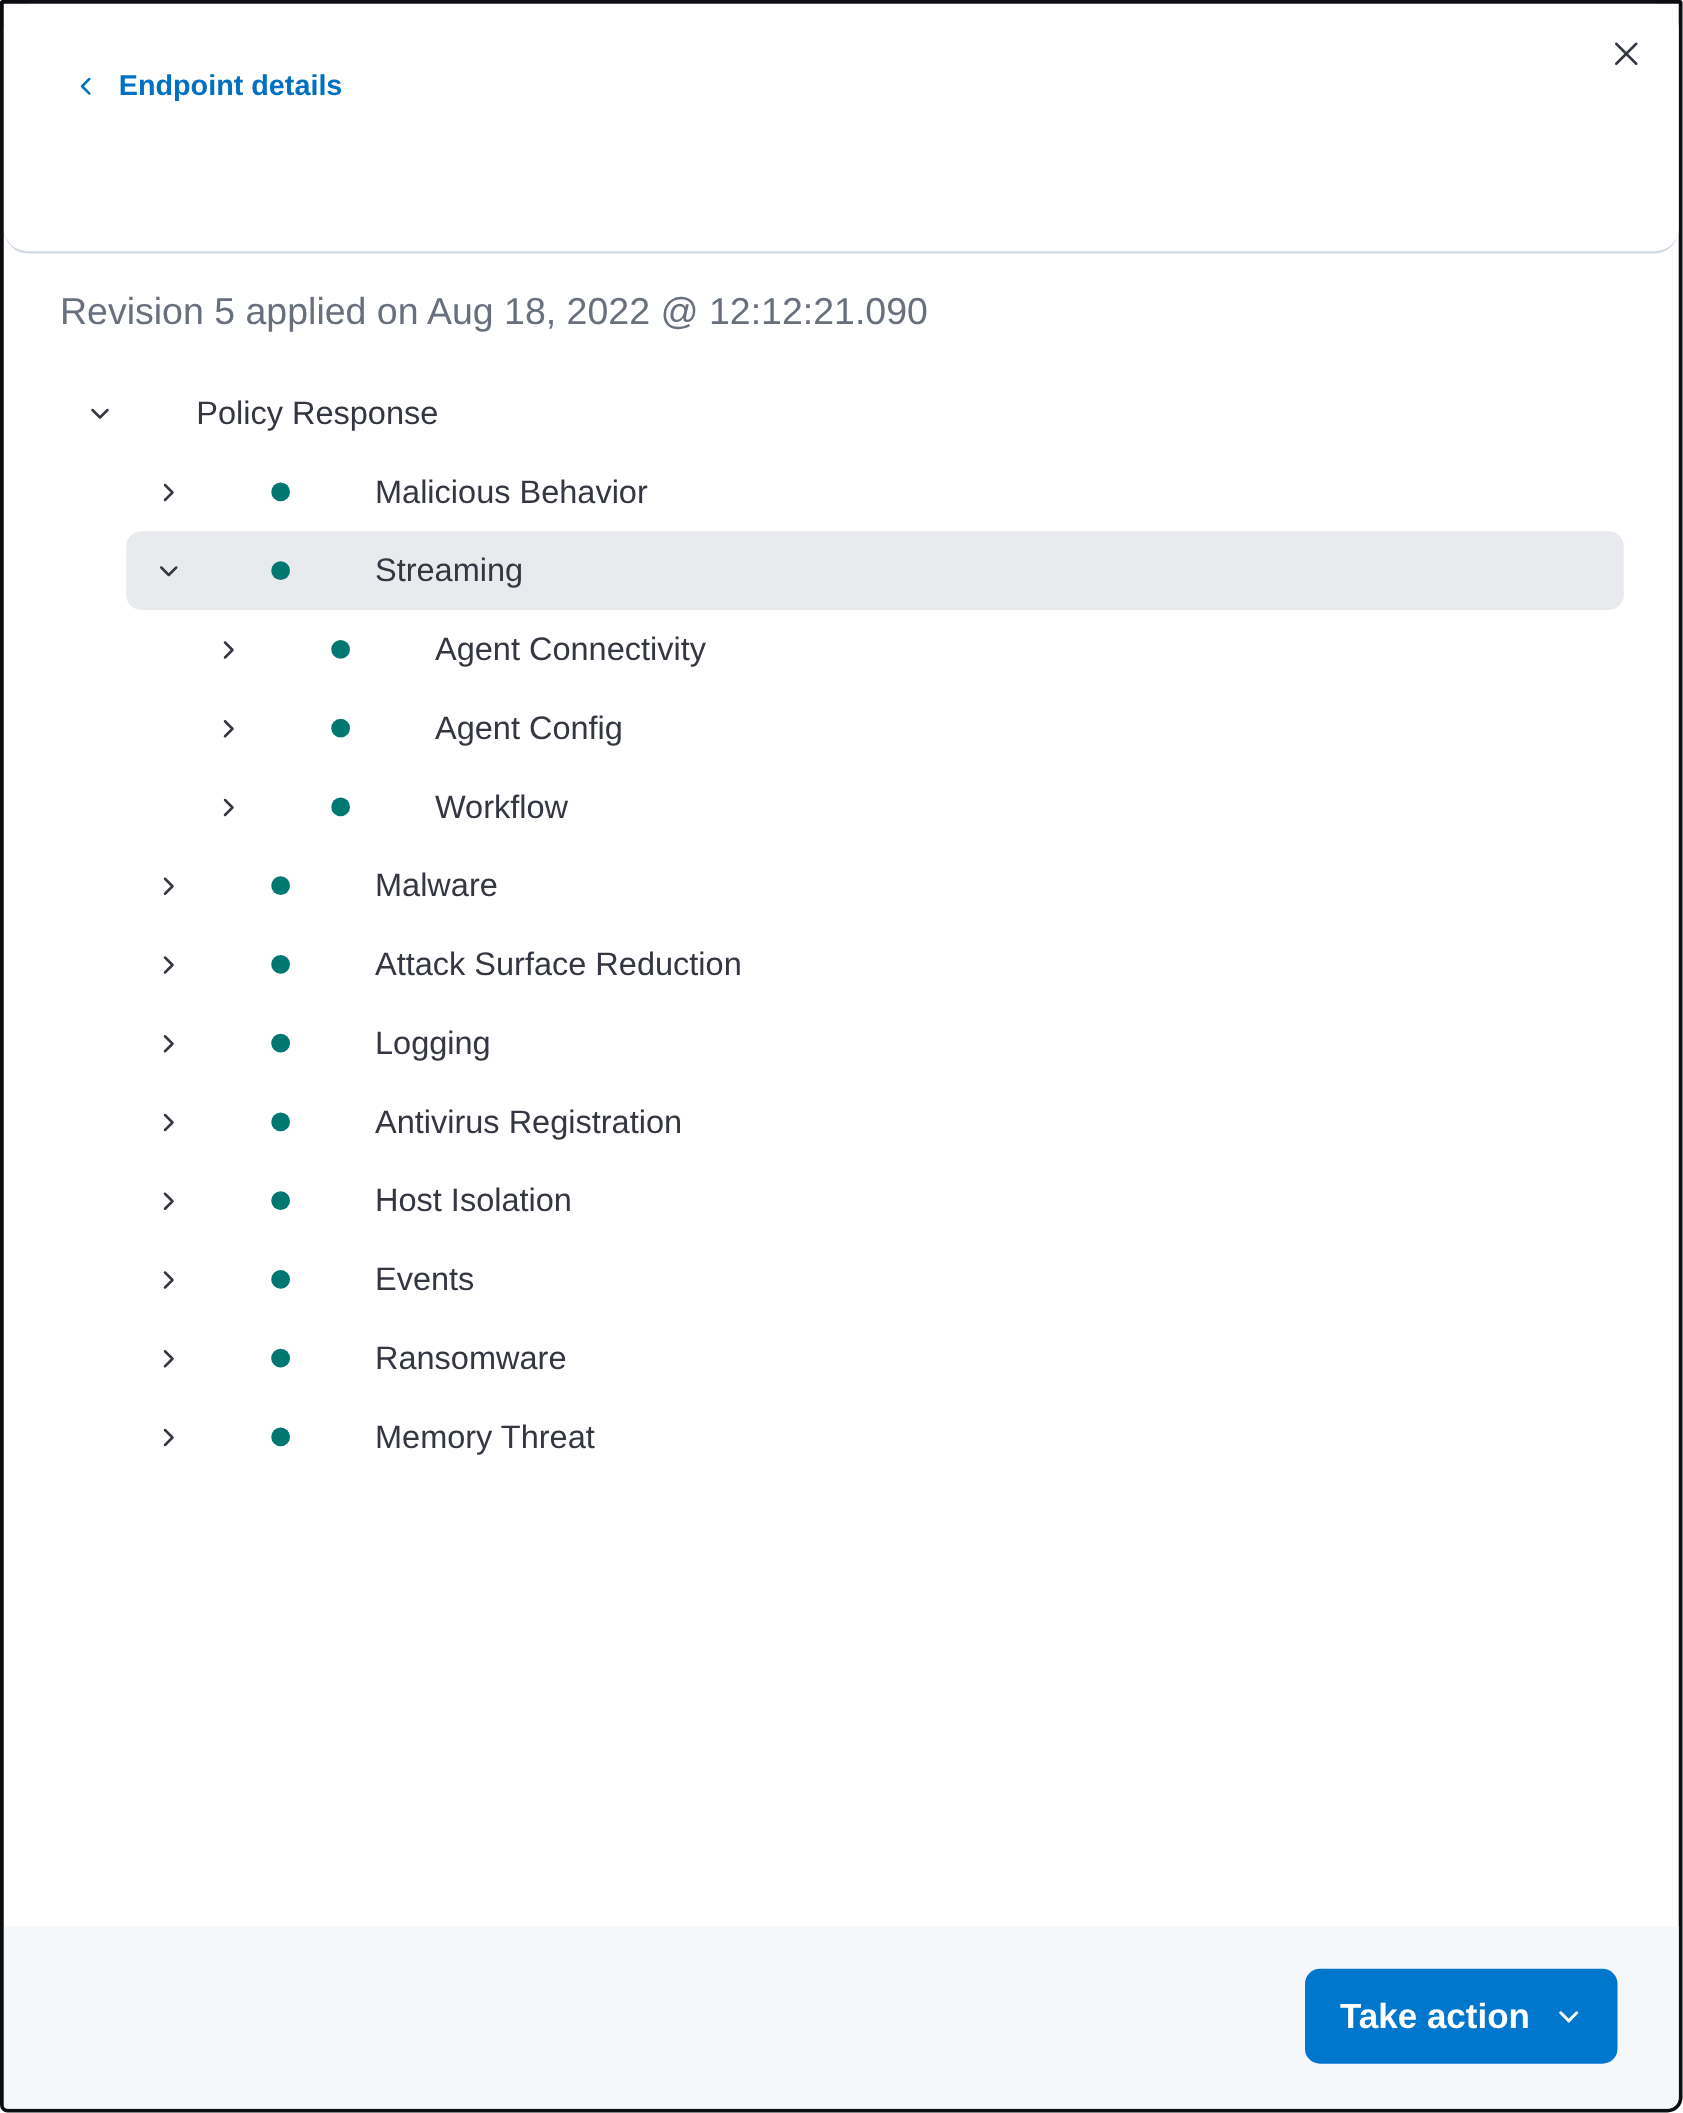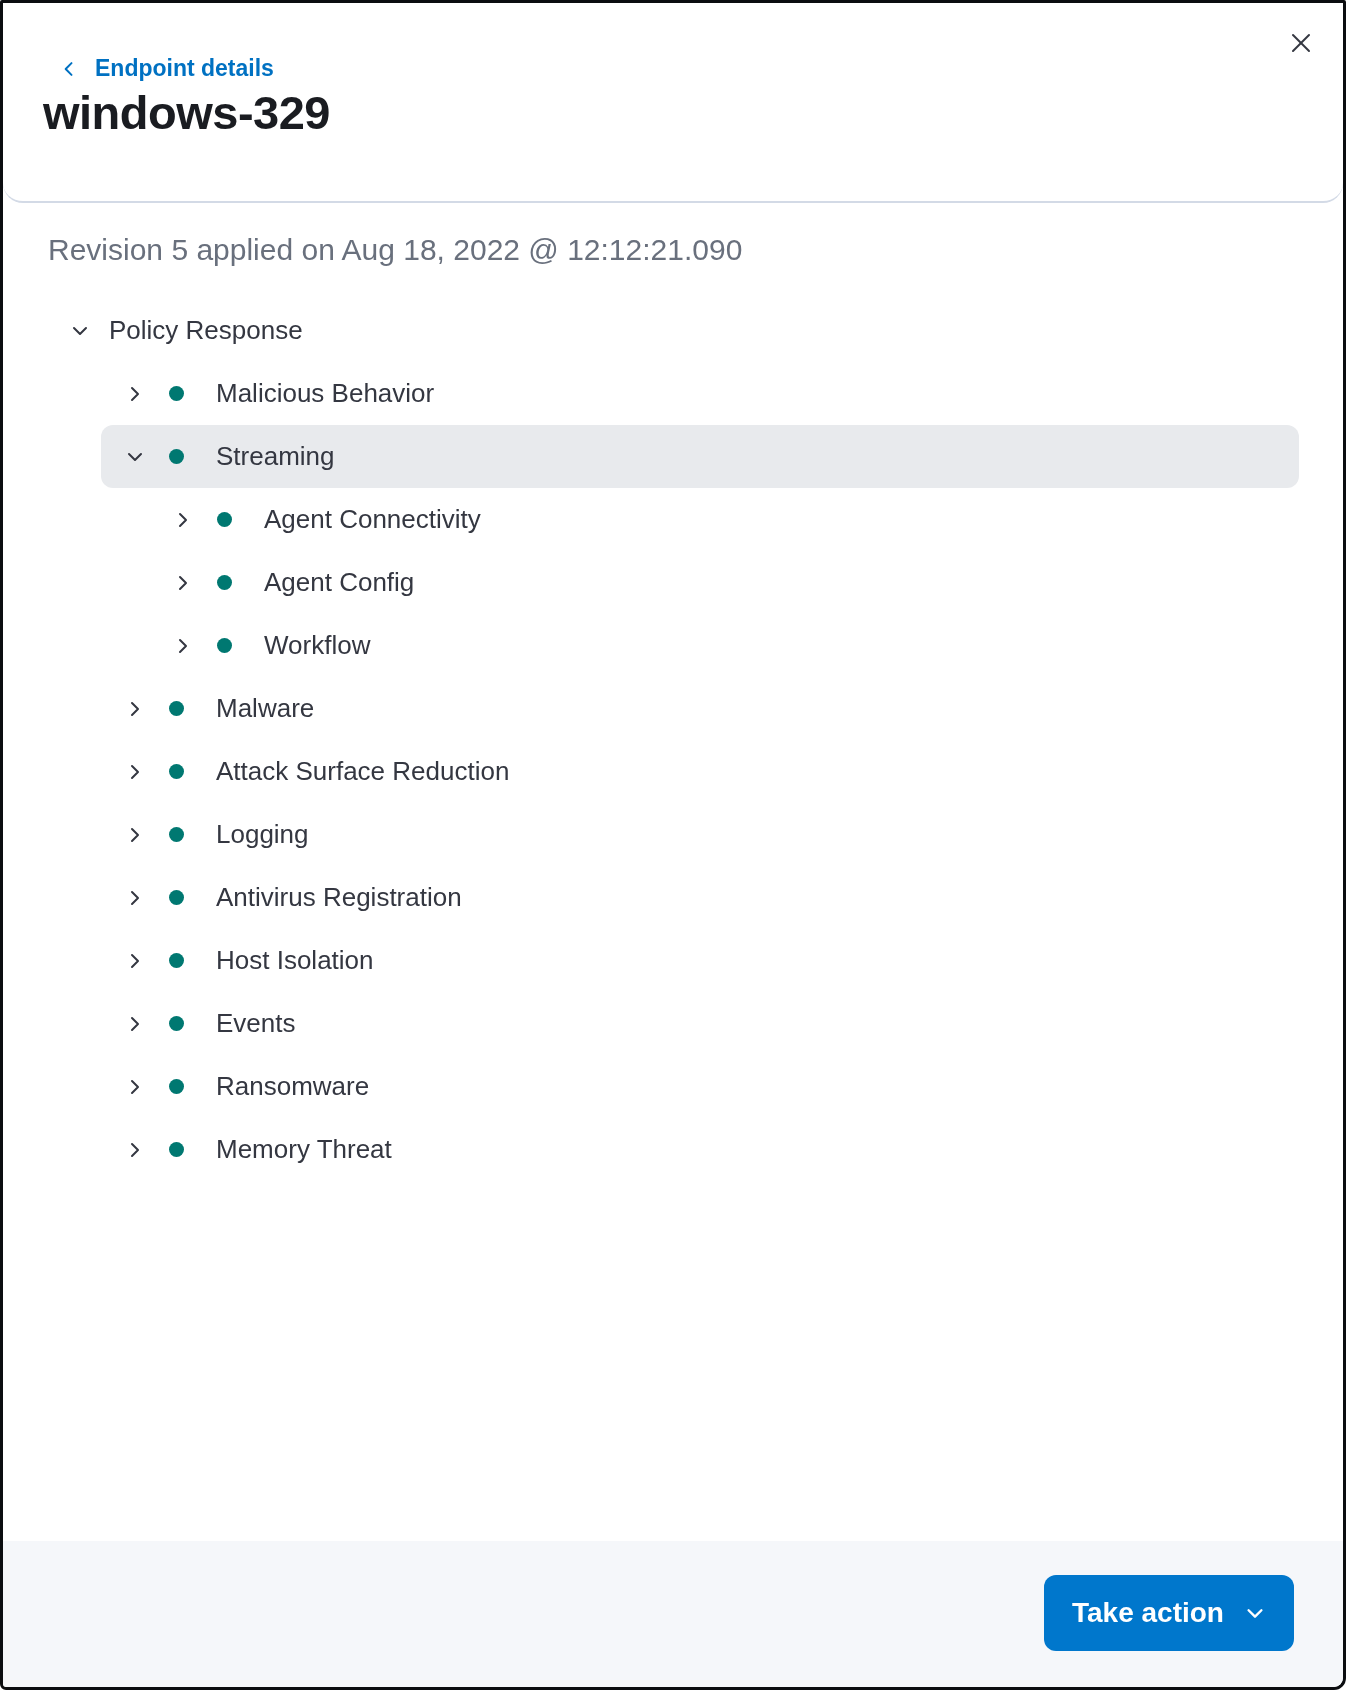--- a/index.html
+++ b/index.html
@@ -33,36 +33,36 @@
     display:flex;align-items:center;justify-content:center;
   }
   
   .revision{
     position:absolute;left:45px;top:230px;margin:0;
     font-size:30px;color:#69707D;
   }
   .tree{position:absolute;top:296px;left:0;right:0;}
   .row{
     height:63px;display:flex;align-items:center;
-    box-sizing:border-box;cursor:pointer;
+    box-sizing:border-box;cursor:pointer;gap:48px;
   }
   .row .lbl{font-size:26px;color:#343741;white-space:nowrap;}
   .row-root{padding-left:64px;}
   .row-root .lbl{margin-left:16px;}
   .row-l1,.row-l2{margin-left:98px;width:1198px;border-radius:12px;}
   .row-l1{padding-left:21px;}
   .row-l2{padding-left:69px;}
   .row.selected{background:var(--selected-bg,#E8EAED);}
   .twisty{width:26px;height:26px;display:flex;align-items:center;justify-content:center;flex:0 0 auto;}
   .dot{
     width:15px;height:15px;border-radius:50%;
     background:var(--dot,#007871);
     margin-left:21px;flex:0 0 auto;
   }
-  .row-l1 .lbl,.row-l2 .lbl{margin-left:32px;}
+  .row-l1 .lbl,.row-l2 .lbl{margin-left:20px;}
   
   .footer{
     position:absolute;left:0;right:0;bottom:0;height:146px;
     background:var(--footer-bg,#F5F7FA);
     border-radius:0 0 8px 4px;
   }
   .take-action{
     position:absolute;right:49px;top:34px;
     width:250px;height:76px;border:none;border-radius:12px;
     background:var(--primary,#0077CC);color:#ffffff;
@@ -79,21 +79,20 @@
 
 <div class="header">
   <a class="back-link">
     <span>
       <svg width="20" height="20" viewBox="0 0 24 24" fill="none">
         <polyline points="15 5 8 12 15 19" stroke="#0071C2" stroke-width="2.4" stroke-linecap="round" stroke-linejoin="round"></polyline>
       </svg>
     </span>
     <span>Endpoint details</span>
   </a>
-  <h1 class="page-title">windows-329</h1>
 </div>
 
 <button class="close-btn" aria-label="Close">
   <svg width="24" height="24" viewBox="0 0 24 24" fill="none">
     <line x1="4" y1="4" x2="20" y2="20" stroke="#343741" stroke-width="2" stroke-linecap="round"></line>
     <line x1="20" y1="4" x2="4" y2="20" stroke="#343741" stroke-width="2" stroke-linecap="round"></line>
   </svg>
 </button>
 
 <p class="revision">Revision 5 applied on Aug 18, 2022 @ 12:12:21.090</p>

